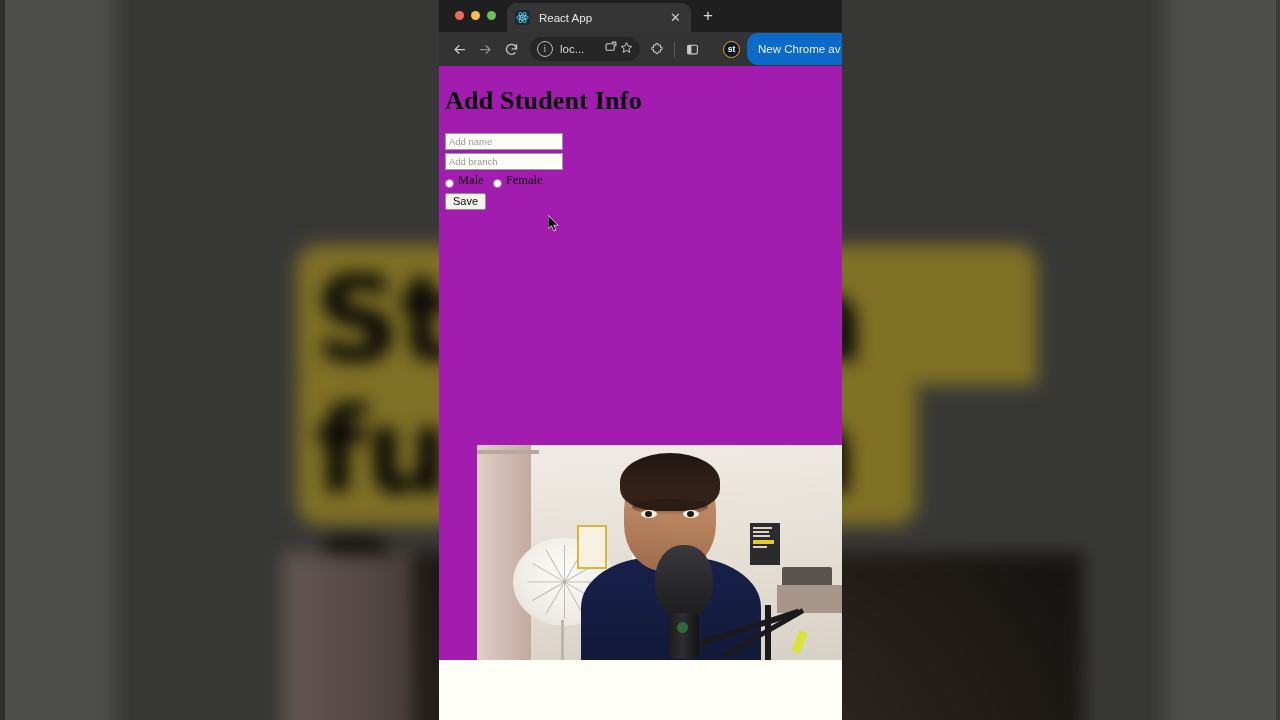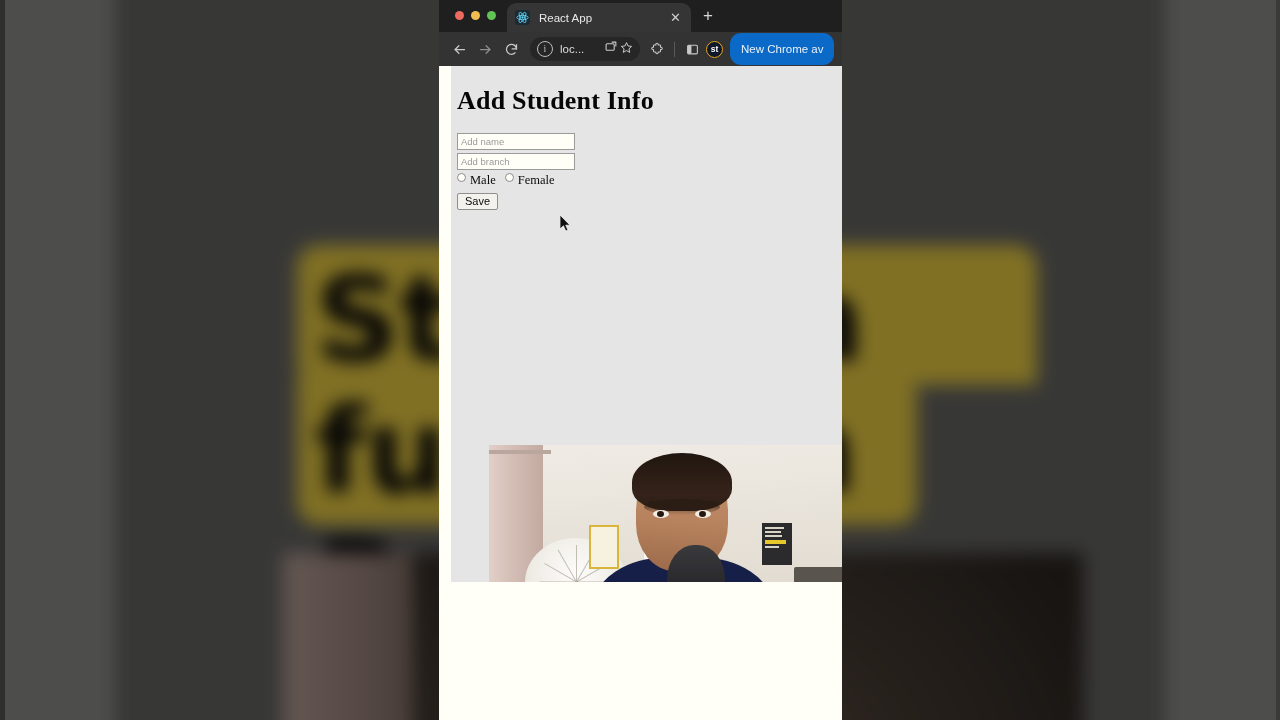--- a/index.html
+++ b/index.html
@@ -242,45 +242,45 @@
     border-radius: 50%;
     background: #0f172a;
     border: 1.5px solid #e6a817;
     color: #fff;
     font-size: 8.5px;
     font-weight: bold;
     display: flex;
     align-items: center;
     justify-content: center;
     flex: 0 0 auto;
-    margin-left: 1px;
+    margin-left: 18px;
     box-sizing: border-box;
   }
   #chrome-update-btn {
     height: 32px;
     background: #0b69c7;
     border-radius: 11px;
     color: #e9f2fb;
     font-size: 11.5px;
     display: flex;
     align-items: center;
     padding: 0 11px;
     margin-left: 7px;
     white-space: nowrap;
     flex: 0 0 auto;
   }
 
   
   #page {
     position: absolute;
-    left: 12px;
+    left: 0;
     top: 66px;
     width: 403px;
-    height: 516px;
-    background: #e5e5e5;
+    height: 594px;
+    background: #a21caf;
     overflow: hidden;
   }
   #page-title {
     margin: 20px 0 0 6px;
     font-family: "Liberation Serif", serif;
     font-size: 26px;
     font-weight: bold;
     color: #060606;
     letter-spacing: 0.2px;
   }
@@ -297,21 +297,21 @@
     background: #fffef7;
     font-family: "Liberation Sans", sans-serif;
     font-size: 9.5px;
     color: #111;
     border-radius: 0;
     box-sizing: content-box;
   }
   .txt-input::placeholder { color: #9a9a9a; }
   #radio-row {
     display: flex;
-    align-items: flex-start;
+    align-items: flex-end;
     margin-top: 2px;
     font-family: "Liberation Serif", serif;
     font-size: 12.5px;
     color: #0a0a0a;
   }
   .radio-dot {
     width: 9px; height: 9px;
     border: 1px solid #8b8b8b;
     border-radius: 50%;
     background: #fffef7;

